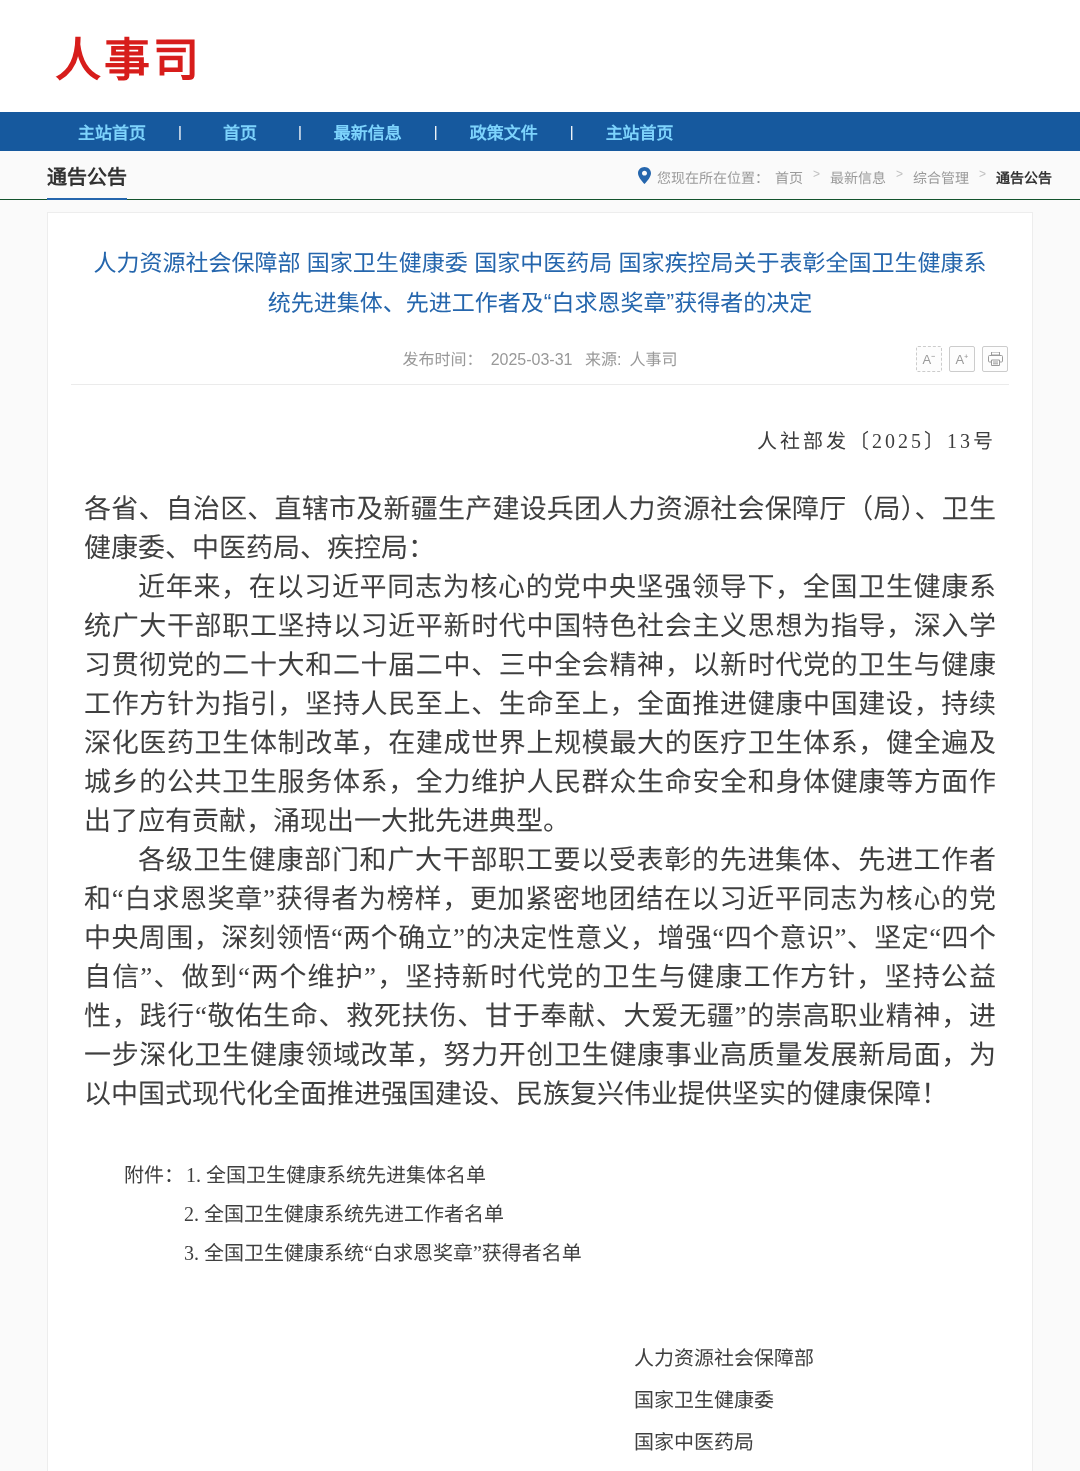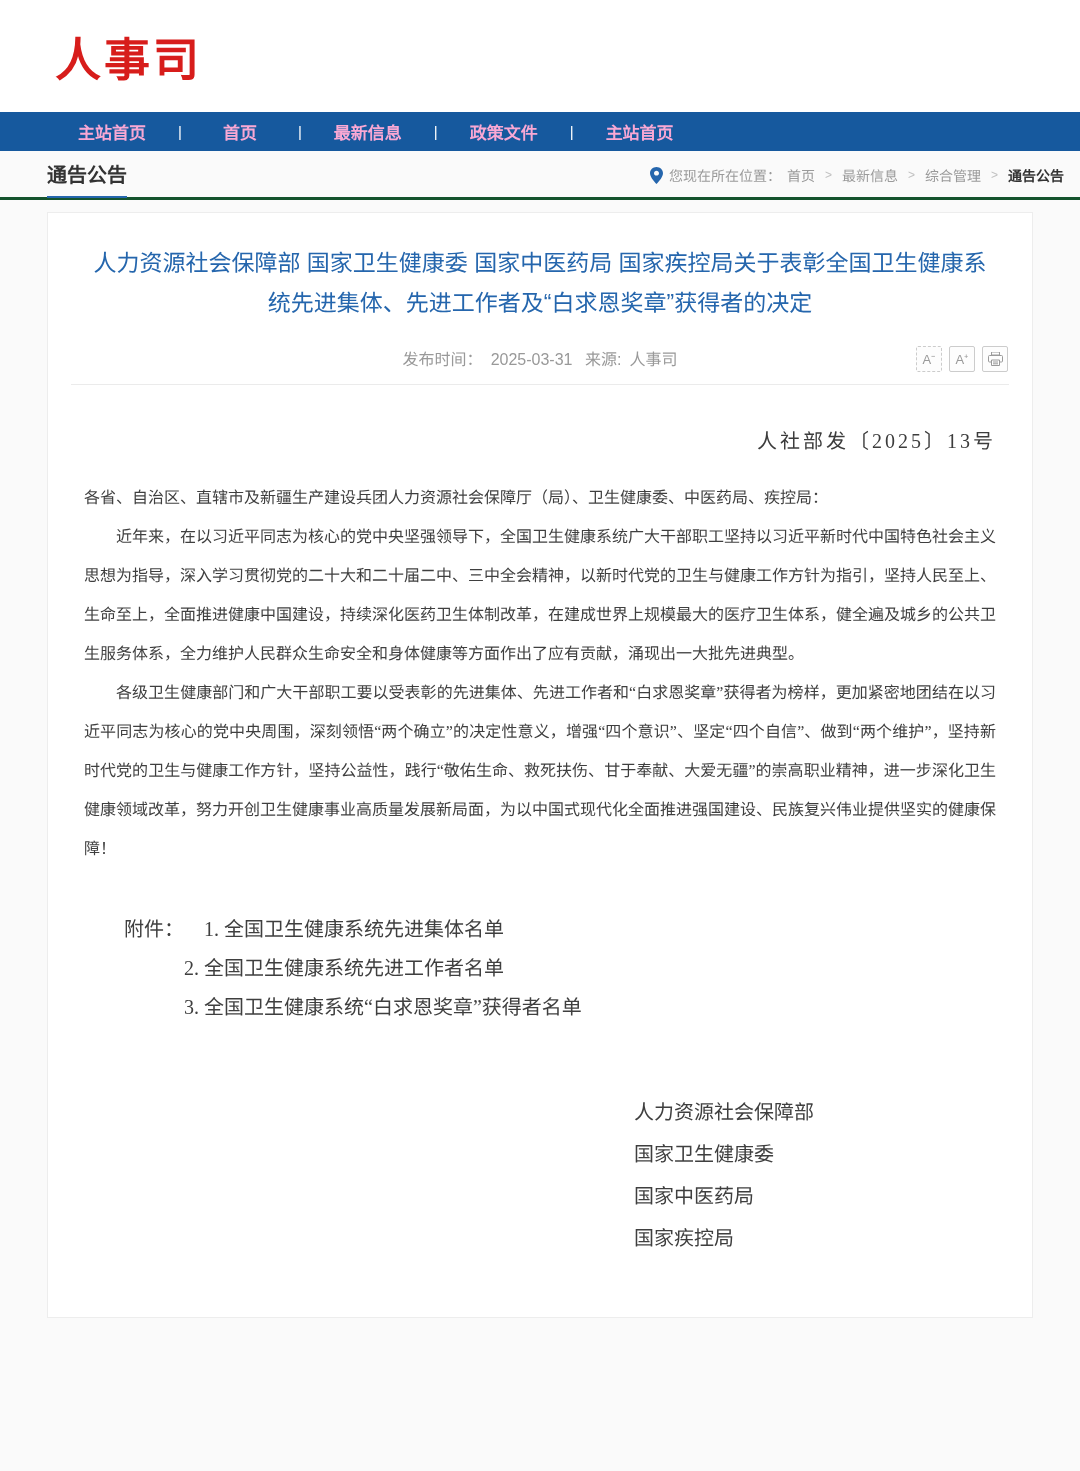--- a/index.html
+++ b/index.html
@@ -40,56 +40,55 @@
   }
   
   .main-nav{
     height:39px;
     background:var(--nav-blue);
     display:flex;
     align-items:center;
     padding-left:68px;
   }
   .main-nav a{
-    color:#f9a8d4;
+    color:#7dd3fc;
     text-decoration:none;
     font-size:17px;
     font-weight:bold;
     padding:0 10px;
     min-width:72px;
     text-align:center;
     cursor:pointer;
   }
   .main-nav .sep{
     color:#ffffff;
     font-size:15px;
     padding:0 22px;
     font-weight:normal;
   }
   
   .crumb-row{
     height:49px;
     display:flex;
     align-items:flex-end;
     justify-content:space-between;
-    padding:0 16px 0 47px;
-    border-bottom:3px solid #14532d;
+    padding:0 28px 0 47px;
+    border-bottom:1px solid #14532d;
     background:var(--page-bg);
   }
   .section-title{
     font-size:20px;
     font-weight:bold;
     color:#333333;
     padding-bottom:8px;
     border-bottom:2px solid var(--title-blue);
     margin-bottom:-1px;
   }
   .crumbs{
     display:flex;
-    align-items:center;
     font-size:14px;
     color:var(--crumb-gray);
     padding-bottom:12px;
     gap:6px;
   }
   .crumbs .pin{width:13px;height:17px;display:inline-block;}
   .crumbs a{color:var(--crumb-gray);text-decoration:none;cursor:pointer;}
   .crumbs .csep{color:#c0c0c0;font-size:12px;padding:0 4px;}
   .crumbs .current{color:#333333;font-weight:bold;}
   
@@ -149,38 +148,38 @@
   .doc-number{
     text-align:right;
     font-family:"Liberation Serif",serif;
     font-size:20px;
     color:#3c3c3c;
     letter-spacing:3px;
     margin-top:40px;
   }
   .article-body{
     font-family:"Liberation Serif",serif;
-    font-size:16px;
+    font-size:27px;
     line-height:39px;
     color:var(--body-text);
     text-align:justify;
-    margin-top:24px;
+    margin-top:36px;
   }
   .article-body p{text-indent:0;}
   .article-body p.indent{text-indent:2em;}
   .attachments{
     font-family:"Liberation Serif",serif;
     font-size:20px;
     line-height:39px;
     color:var(--body-text);
     margin-top:42px;
   }
   .att-row{padding-left:2em;}
   .att-row.cont{padding-left:5em;}
-  .att-label{margin-right:20px;}
+  .att-label{margin-right:2px;}
   .signatures{
     width:362px;
     margin:64px 0 0 auto;
     font-family:"Liberation Serif",serif;
     font-size:20px;
     line-height:42px;
     color:var(--body-text);
   }
   .sig-row{display:flex;justify-content:space-between;flex-direction:column;}
 </style>

